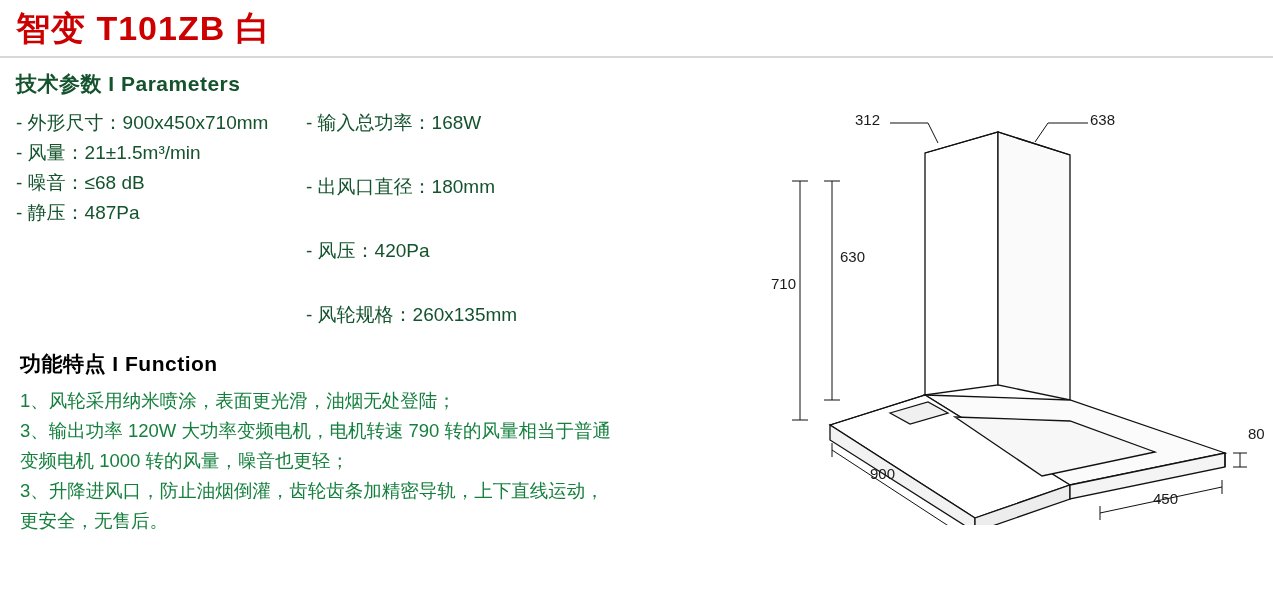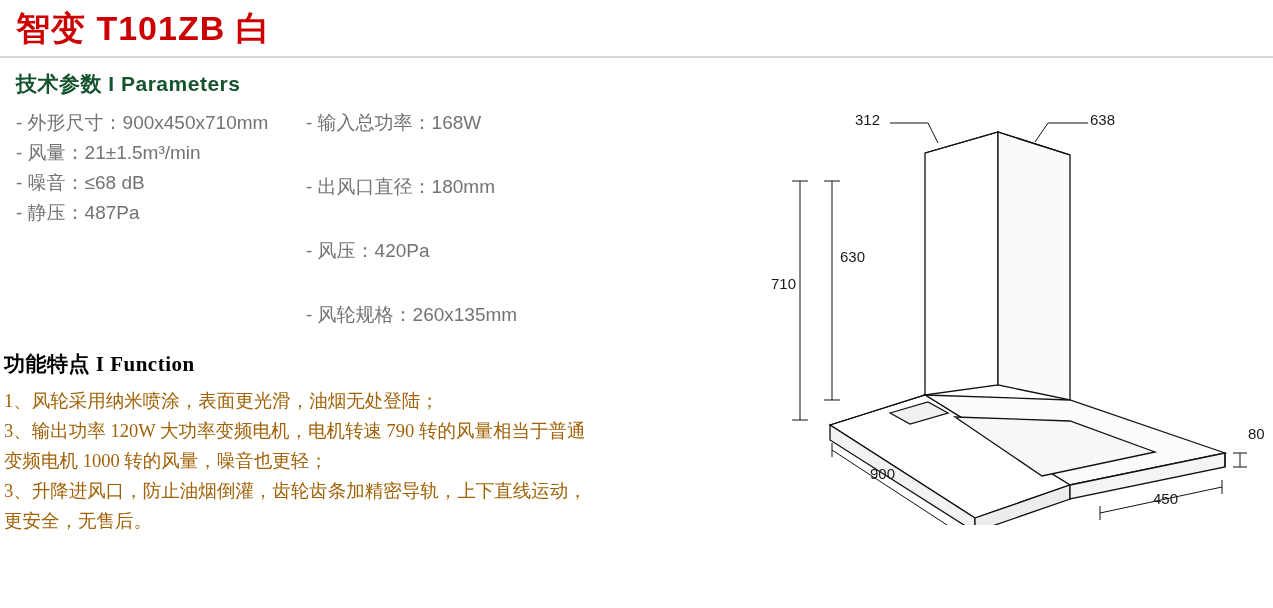--- a/index.html
+++ b/index.html
@@ -62,39 +62,38 @@
   .param-col {
     display: flex;
     flex-direction: column;
   }
   .param-col.col1 { width: 290px; }
   .param-col.col2 { width: 330px; gap: 34px; }
   .param-item {
     font-size: 19px;
     line-height: 30px;
     white-space: nowrap;
-    color: #737373;
+    color: #14532d;
   }
   .func-heading {
     font-size: 21px;
     font-weight: bold;
     margin: 0 0 8px 0;
     letter-spacing: 0.5px;
   }
   .func-block {
     position: absolute;
-    left: 4px;
+    left: 20px;
     top: 350px;
     width: 790px;
-    font-family: Liberation Serif, serif;
   }
   .func-item {
     font-size: 18.5px;
     line-height: 30px;
-    color: #a16207;
+    color: #15803d;
   }
   
   .drawing {
     position: absolute;
     left: 770px;
     top: 95px;
     width: 500px;
     height: 430px;
   }
   .dim-label {

